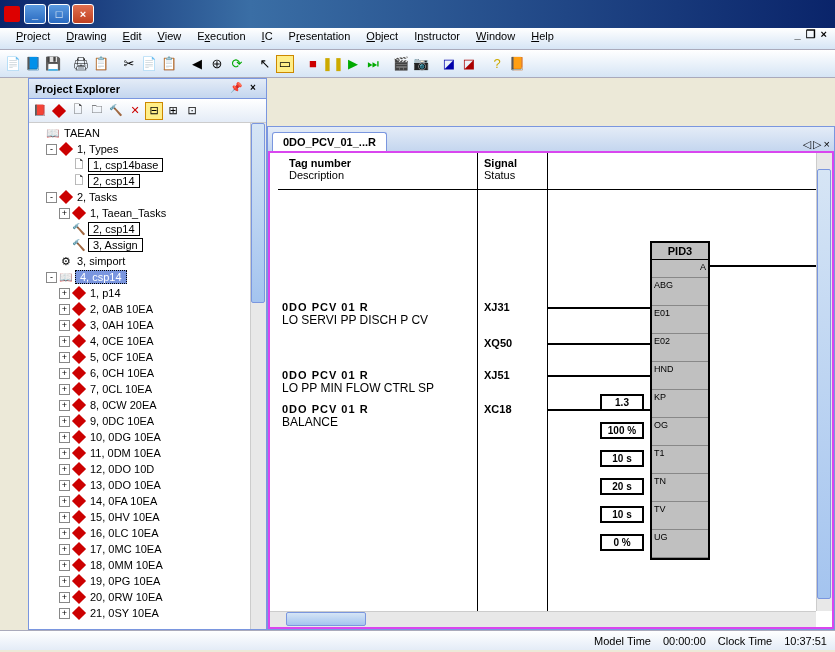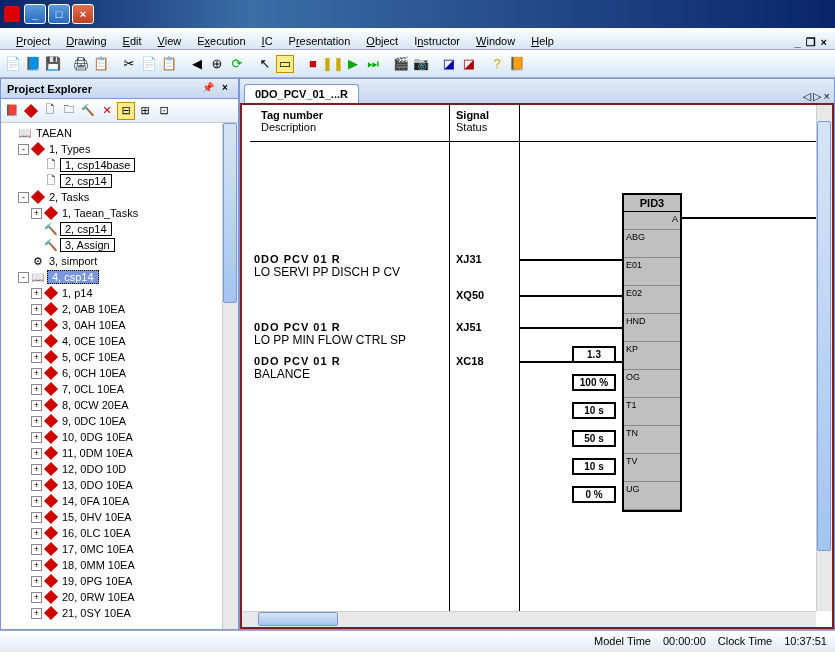--- a/index.html
+++ b/index.html
@@ -3,45 +3,45 @@
 <meta charset="utf-8">
 <style>
 * { box-sizing: border-box; margin: 0; padding: 0; font-family: Tahoma, sans-serif; font-size: 11px; }
 body { background: #ece9d8; width: 835px; height: 652px; overflow: hidden; }
 .titlebar { background: linear-gradient(to right, #0a246a, #3a6ea5 30%, #0a246a); height: 28px; display: flex; align-items: center; padding: 0 4px; color: white; }
 .titlebar-icon { width: 16px; height: 16px; margin-right: 4px; background: #d00; border-radius: 2px; }
 .titlebar-text { flex: 1; font-weight: bold; font-size: 12px; }
 .win-btns { display: flex; gap: 2px; }
 .win-btn { width: 22px; height: 20px; background: linear-gradient(#5a9ae0, #2a6ac0); border: 1px solid #fff; border-radius: 3px; display: flex; align-items: center; justify-content: center; color: white; font-weight: bold; font-size: 11px; cursor: pointer; }
 .win-btn.close { background: linear-gradient(#e07050, #c04020); }
-.menubar { background: linear-gradient(#fff, #d6e5f5); height: 22px; display: flex; align-items: flex-end; padding: 0 8px; border-bottom: 1px solid #aab; }
+.menubar { background: linear-gradient(#fff, #d6e5f5); height: 22px; display: flex; align-items: flex-start; padding: 0 8px; border-bottom: 1px solid #aab; }
 .menu-item { padding: 2px 8px; cursor: pointer; }
 .menu-item u { text-decoration: underline; }
 .mdi-btns { margin-left: auto; display: flex; gap: 2px; font-weight: bold; cursor: pointer; }
 .toolbar { background: linear-gradient(#fff, #d6e5f5); height: 28px; display: flex; align-items: center; padding: 2px 4px; gap: 2px; border-bottom: 1px solid #aab; }
 .tb { width: 18px; height: 18px; border: 1px solid transparent; display: inline-flex; align-items: center; justify-content: center; cursor: pointer; font-size: 13px; }
 .tb.sep { width: 6px; cursor: default; }
 .main { display: flex; height: 552px; }
-.explorer { width: 239px; background: #fff; border: 1px solid #7a96df; display: flex; flex-direction: column; }
+.explorer { width: 239px; background: #fff; border: 1px solid #7a96df; display: flex; flex-direction: column; margin-left: 28px; }
 .panel-header { background: linear-gradient(#e4ecf7, #c4d6ef); height: 20px; display: flex; align-items: center; padding: 0 6px; font-weight: bold; border-bottom: 1px solid #7a96df; }
 .panel-header .spacer { flex: 1; }
 .panel-header .hbtn { width: 14px; height: 14px; margin-left: 2px; cursor: pointer; font-size: 10px; text-align: center; }
 .pe-toolbar { background: linear-gradient(#fff, #e4ecf7); height: 24px; display: flex; align-items: center; padding: 2px; gap: 1px; border-bottom: 1px solid #ccc; }
 .pe-tb { width: 18px; height: 18px; display: flex; align-items: center; justify-content: center; cursor: pointer; }
 .tree { flex: 1; overflow: auto; padding: 2px 4px; background: #fff; position: relative; }
 .tree-scroll { position: absolute; right: 0; top: 0; width: 16px; height: 100%; background: #e8e8e8; border-left: 1px solid #ccc; }
 .tree-thumb { background: linear-gradient(#d6e5f5, #a4c4ef); border: 1px solid #7a96df; border-radius: 2px; width: 14px; height: 180px; margin-top: 0px; }
 .tnode { display: flex; align-items: center; height: 16px; white-space: nowrap; }
 .texp { width: 11px; height: 11px; border: 1px solid #888; background: #fff; text-align: center; line-height: 8px; font-size: 9px; margin-right: 2px; cursor: pointer; }
 .tspace { display: inline-block; width: 13px; }
 .ticon { width: 14px; height: 14px; margin-right: 2px; display: inline-flex; align-items: center; justify-content: center; }
 .tlabel { padding: 0 2px; cursor: pointer; }
 .tlabel.boxed { border: 1px solid #000; padding: 0 4px; }
 .tlabel.sel { background: #7a96df; color: #fff; border: 1px dotted #000; padding: 0 4px; }
-.docarea { flex: 1; background: #7f1d1d; display: flex; flex-direction: column; border: 1px solid #7a96df; }
+.docarea { flex: 1; background: #d946ef; display: flex; flex-direction: column; border: 1px solid #7a96df; margin-top: 48px; }
 .tabbar { background: linear-gradient(#e4ecf7, #c4d6ef); height: 24px; display: flex; align-items: flex-end; padding: 0 4px; }
 .tab { background: #fff; border: 1px solid #7a96df; border-bottom: none; padding: 3px 10px; font-weight: bold; border-radius: 3px 3px 0 0; cursor: pointer; }
 .tab-nav { margin-left: auto; display: flex; gap: 2px; font-size: 10px; }
 .doc { flex: 1; background: #fff; margin: 2px; position: relative; overflow: hidden; }
 .doc-inner { position: absolute; inset: 0; overflow: hidden; }
 .hscroll { position: absolute; bottom: 0; left: 0; right: 16px; height: 16px; background: #e8e8e8; border-top: 1px solid #ccc; }
 .hscroll-thumb { background: linear-gradient(#d6e5f5,#a4c4ef); border: 1px solid #7a96df; border-radius: 2px; height: 14px; width: 80px; margin-left: 16px; }
 .vscroll { position: absolute; top: 0; bottom: 16px; right: 0; width: 16px; background: #e8e8e8; border-left: 1px solid #ccc; }
 .vscroll-thumb { background: linear-gradient(#d6e5f5,#a4c4ef); border: 1px solid #7a96df; border-radius: 2px; width: 14px; height: 430px; margin-top: 16px; }
 .diagram { position: absolute; inset: 0 16px 16px 0; }
@@ -476,21 +476,21 @@
               </div>
               <div class="pid-port left">
                 <div class="pid-val">100 %</div>
                 <div class="pid-label">OG</div>
               </div>
               <div class="pid-port left">
                 <div class="pid-val">10 s</div>
                 <div class="pid-label">T1</div>
               </div>
               <div class="pid-port left">
-                <div class="pid-val">50 s</div>
+                <div class="pid-val">20 s</div>
                 <div class="pid-label">TN</div>
               </div>
               <div class="pid-port left">
                 <div class="pid-val">10 s</div>
                 <div class="pid-label">TV</div>
               </div>
               <div class="pid-port left">
                 <div class="pid-val">0 %</div>
                 <div class="pid-label">UG</div>
               </div>

